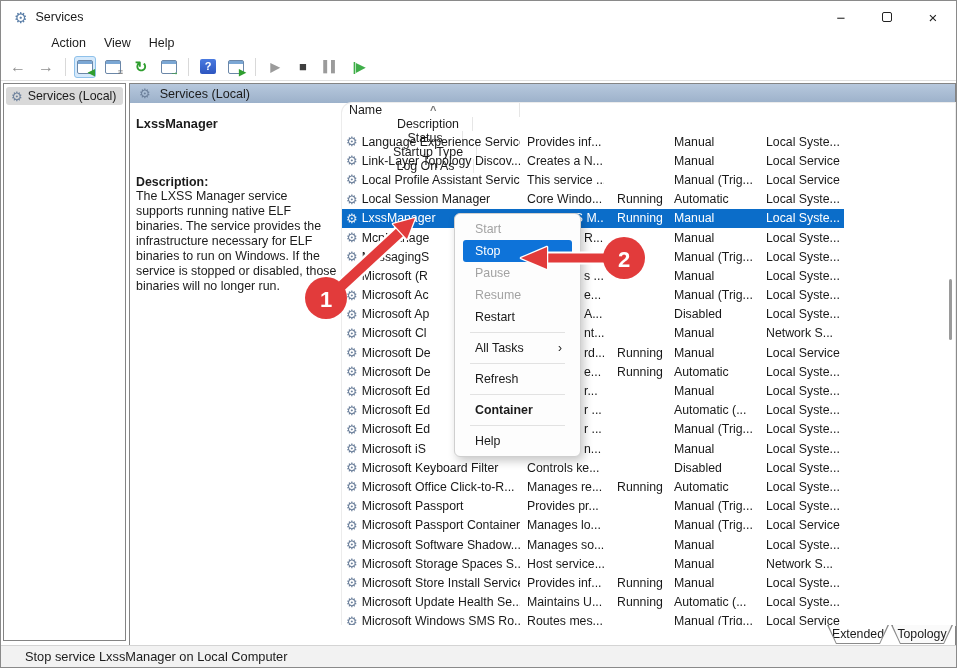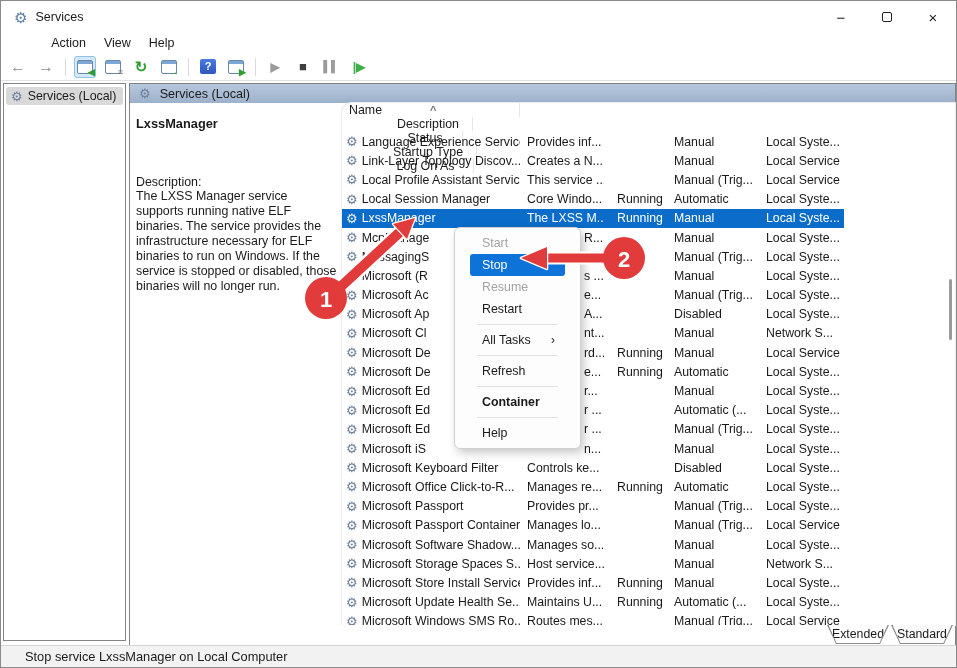--- a/index.html
+++ b/index.html
@@ -37,21 +37,21 @@
 
   
   .right-pane { position:absolute; left:128px; top:82px; width:827px; height:563px; border:1px solid #848484; background:#fff; }
   .pane-header { position:absolute; top:0; left:0; right:0; height:19px; background:linear-gradient(#b7c8dd,#9cb1ca); display:flex; align-items:center; gap:9px; padding-left:9px; font-size:12.6px; color:#1c1c1c; }
   .pane-body { position:absolute; top:19px; left:0; right:0; bottom:20px; background:#fff; }
 
   .detail-panel { position:absolute; left:0; top:0; width:212px; height:100%; padding:13px 6px 0 6px; background:#fff; }
   .svc-name { font-size:12.8px; font-weight:bold; }
   .svc-links { margin-top:21px; font-size:12.4px; line-height:15.5px; }
   .svc-links a { color:#0563c1; text-decoration:underline; }
-  .desc-label { margin-top:44px; font-size:12.4px; }
+  .desc-label { margin-top:44px; font-size:12.4px;font-weight:bold; }
   .desc-text { margin-top:0px; font-size:12.4px; line-height:15px; width:202px; }
 
   .list-card { position:absolute; left:212px; top:0; right:0; bottom:0; background:#fff; border-top-left-radius:10px; box-shadow:0 0 0 1px #ececec; overflow:hidden; }
   .list-header { position:absolute; top:0; left:0; height:29px; display:flex; align-items:center; font-size:12.4px; color:#1b1b1b;flex-direction:column; }
   .hcell { height:100%; display:flex; align-items:center; border-right:1px solid #e6e6e6; padding-left:8px; position:relative; }
   .hcell.c0 { padding-left:7px; }
   .sort { position:absolute; top:1px; left:88px; font-size:11px; color:#777; font-weight:bold; }
   .list-rows { position:absolute; top:29px; left:0; right:0; bottom:0; overflow:hidden; }
   .row { display:flex; align-items:center; height:19.2px; width:502px; font-size:12.3px; color:#191919; }
   .row.sel { background:#0b6dc9; color:#fff; }
@@ -67,21 +67,21 @@
   .tab-strip { position:absolute; bottom:0; left:0; right:0; height:20px; background:#fff; display:flex; padding-left:4px;justify-content:flex-end; }
   .tab { position:relative; width:62px; height:19px; margin-right:2px; }
   .tab .shape { position:absolute; inset:0; background:#8a8a8a; clip-path:polygon(0 0,100% 0,calc(100% - 9px) 100%,9px 100%); }
   .tab .inner { position:absolute; left:1.5px; right:1.5px; top:0; bottom:1px; background:#fff; clip-path:polygon(0 0,100% 0,calc(100% - 8px) 100%,8px 100%); display:flex; align-items:center; justify-content:center; font-size:12.3px; }
   .tab.inactive .inner { background:#fafafa; }
 
   
   .statusbar { position:absolute; left:0; right:0; bottom:0; height:22px; background:#f2f2f2; border-top:1px solid #d4d4d4; font-size:12.8px; display:flex; align-items:center; padding-left:24px; }
 
   
-  .context-menu { position:absolute; left:453px; top:226px; width:127px; background:#fdfdfd; border:1px solid #cfcfcf; border-radius:6px; box-shadow:3px 4px 10px rgba(0,0,0,.22); padding:4px 12px; z-index:40; }
+  .context-menu { position:absolute; left:453px; top:212px; width:127px; background:#fdfdfd; border:1px solid #cfcfcf; border-radius:6px; box-shadow:3px 4px 10px rgba(0,0,0,.22); padding:4px 5px; z-index:40; }
   .mi { height:22px; line-height:22px; padding-left:12px; margin:0 3px; border-radius:3px; font-size:12.4px; color:#1b1b1b; position:relative; white-space:nowrap; }
   .mi.disabled { color:#a3a3a3; }
   .mi.hl { background:#0e73d9; color:#fff; }
   .mi.bold { font-weight:bold; }
   .mi .chev { position:absolute; right:10px; top:0; font-size:12px; }
 
   
   .annotations { position:absolute; inset:0; width:957px; height:668px; z-index:60; pointer-events:none; }
 </style>
 <style>.msep{height:1px;background:#e2e2e2;margin:4px 10px;}</style></head>
@@ -467,32 +467,33 @@
       </div>
 
     </div>
     <div class="tab-strip" id="tabstrip">
         <div class="tab">
           <div class="shape"></div>
           <div class="inner">Extended</div>
         </div>
         <div class="tab inactive">
           <div class="shape"></div>
-          <div class="inner">Standard</div>
+          <div class="inner">Topology</div>
         </div>
       </div>
   </div>
 
   <div class="statusbar">
     <span>Stop service LxssManager on Local Computer</span>
   </div>
 
   <div class="context-menu" id="ctxmenu">
       <div class="mi disabled">Start</div>
       <div class="mi hl">Stop</div>
+      <div class="mi disabled">Pause</div>
       <div class="mi disabled">Resume</div>
       <div class="mi">Restart</div>
       <div class="msep"></div>
       <div class="mi">All Tasks<span class="chev">›</span></div>
       <div class="msep"></div>
       <div class="mi">Refresh</div>
       <div class="msep"></div>
       <div class="mi bold">Container</div>
       <div class="msep"></div>
       <div class="mi">Help</div>

